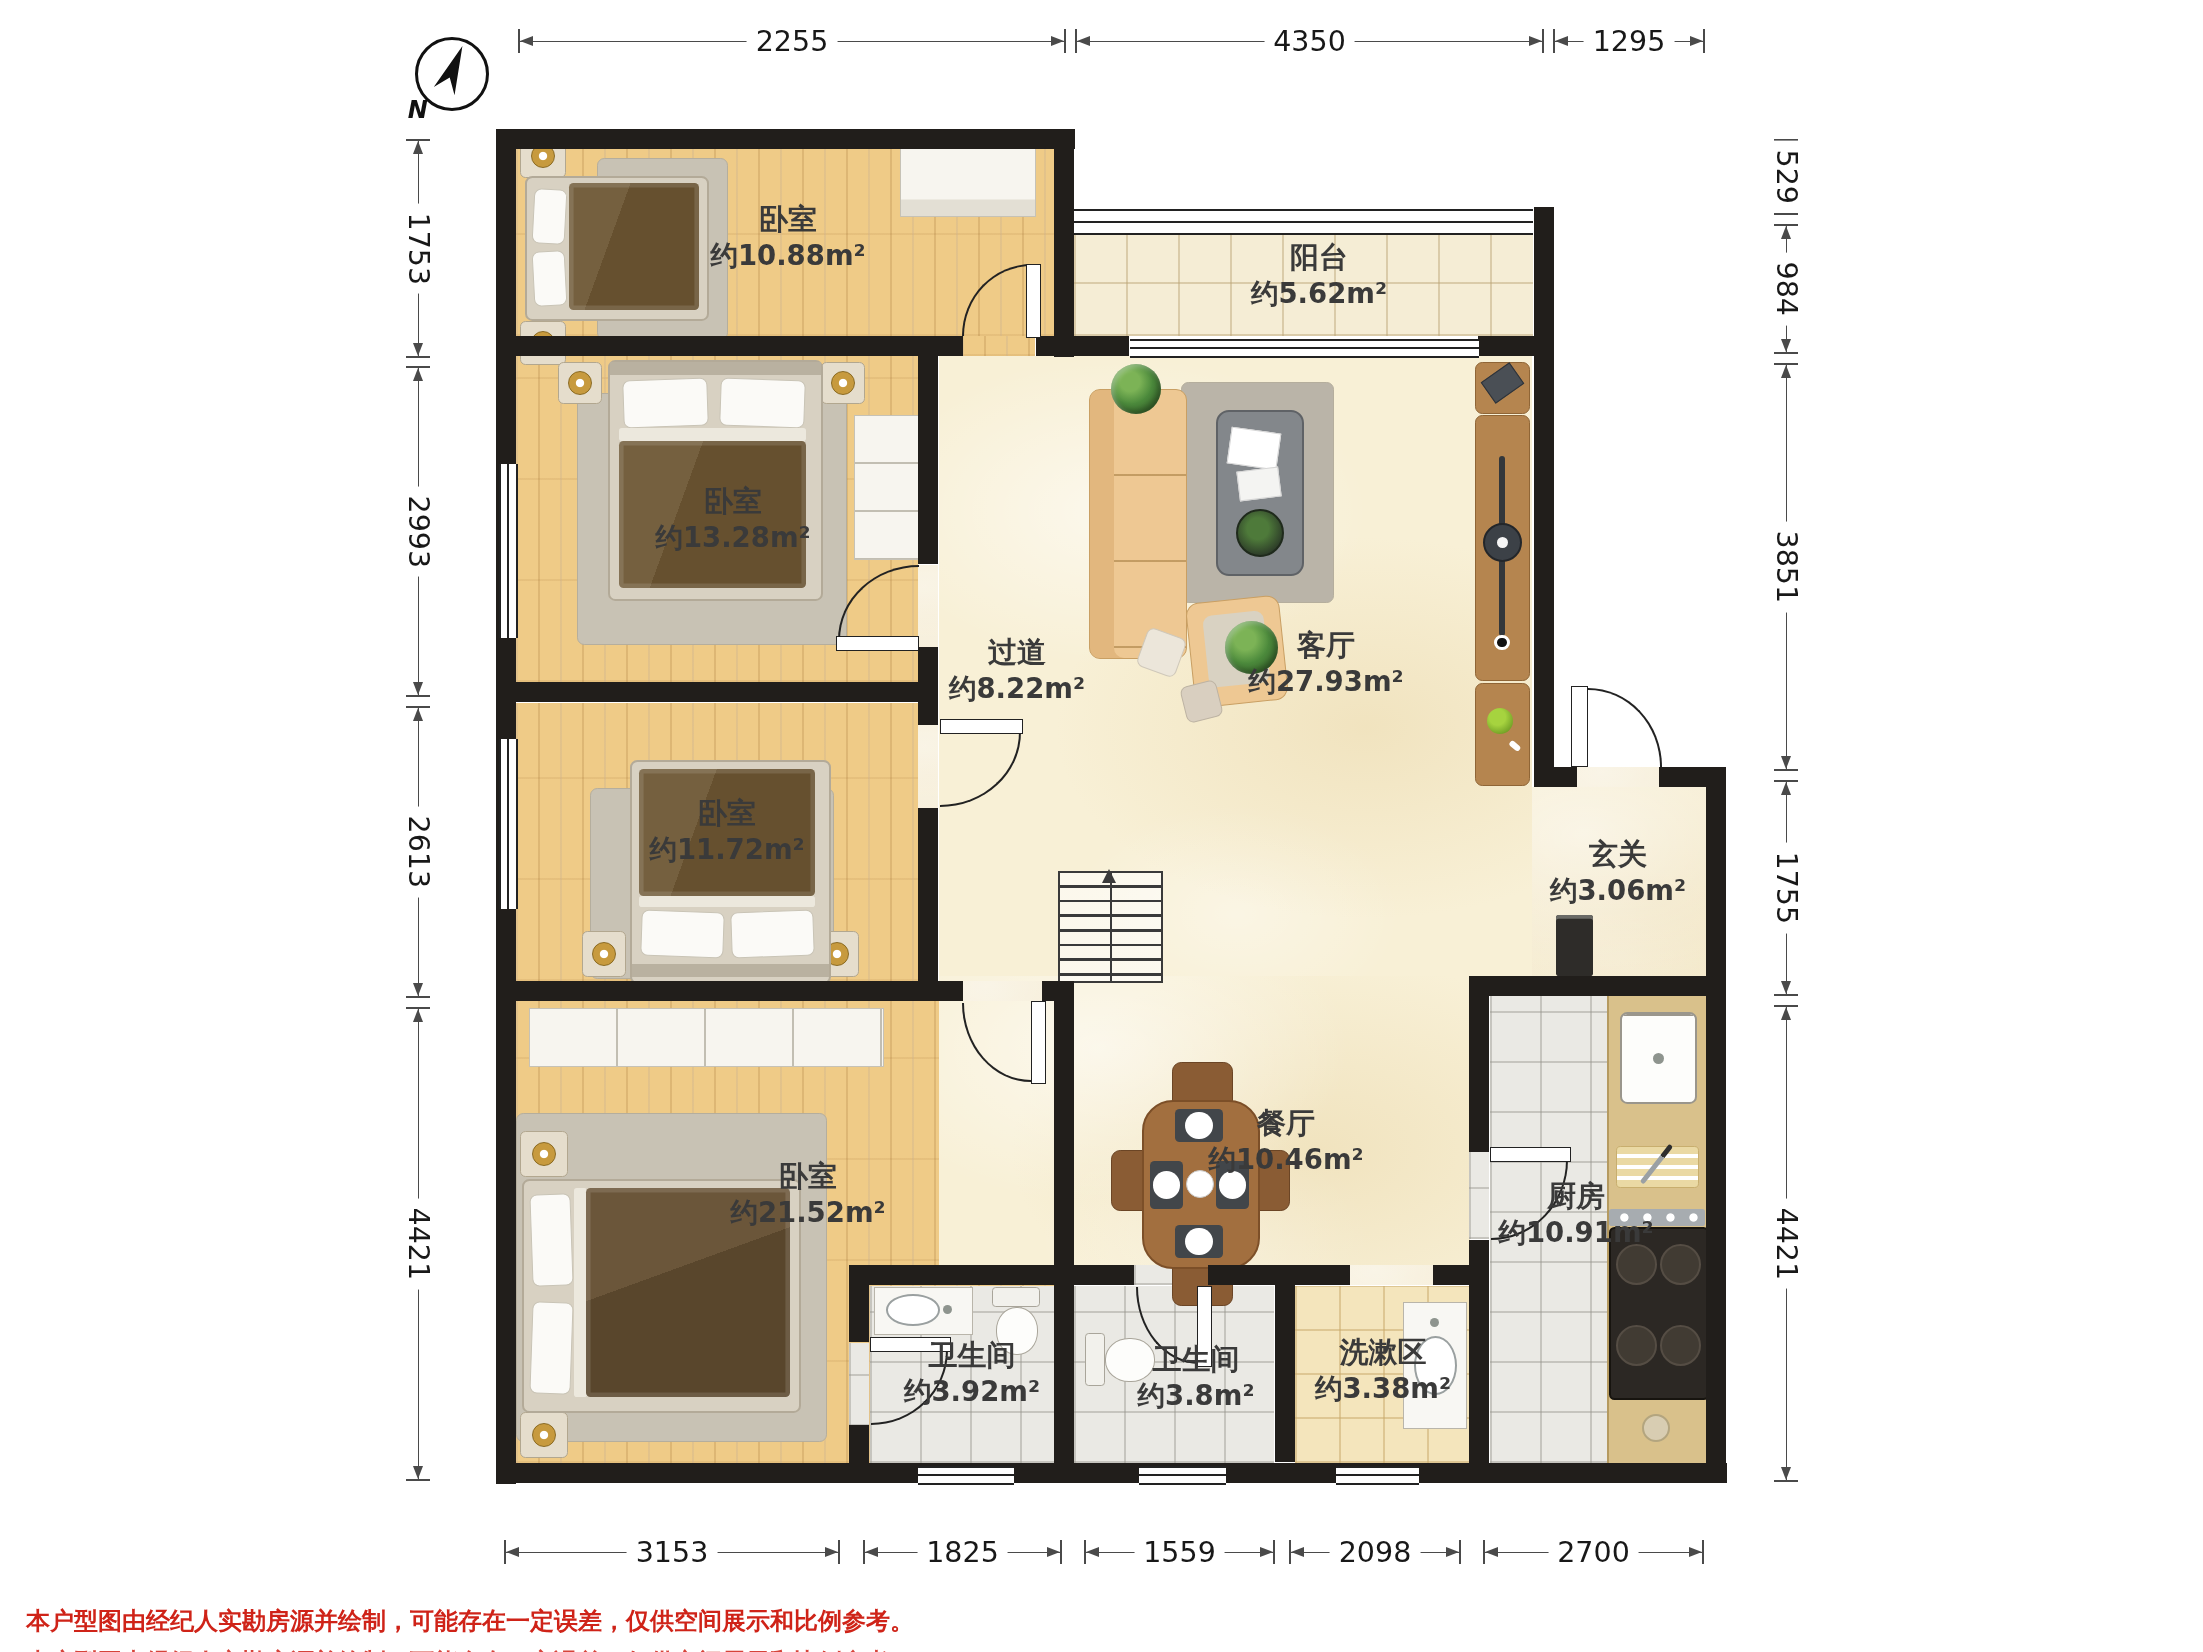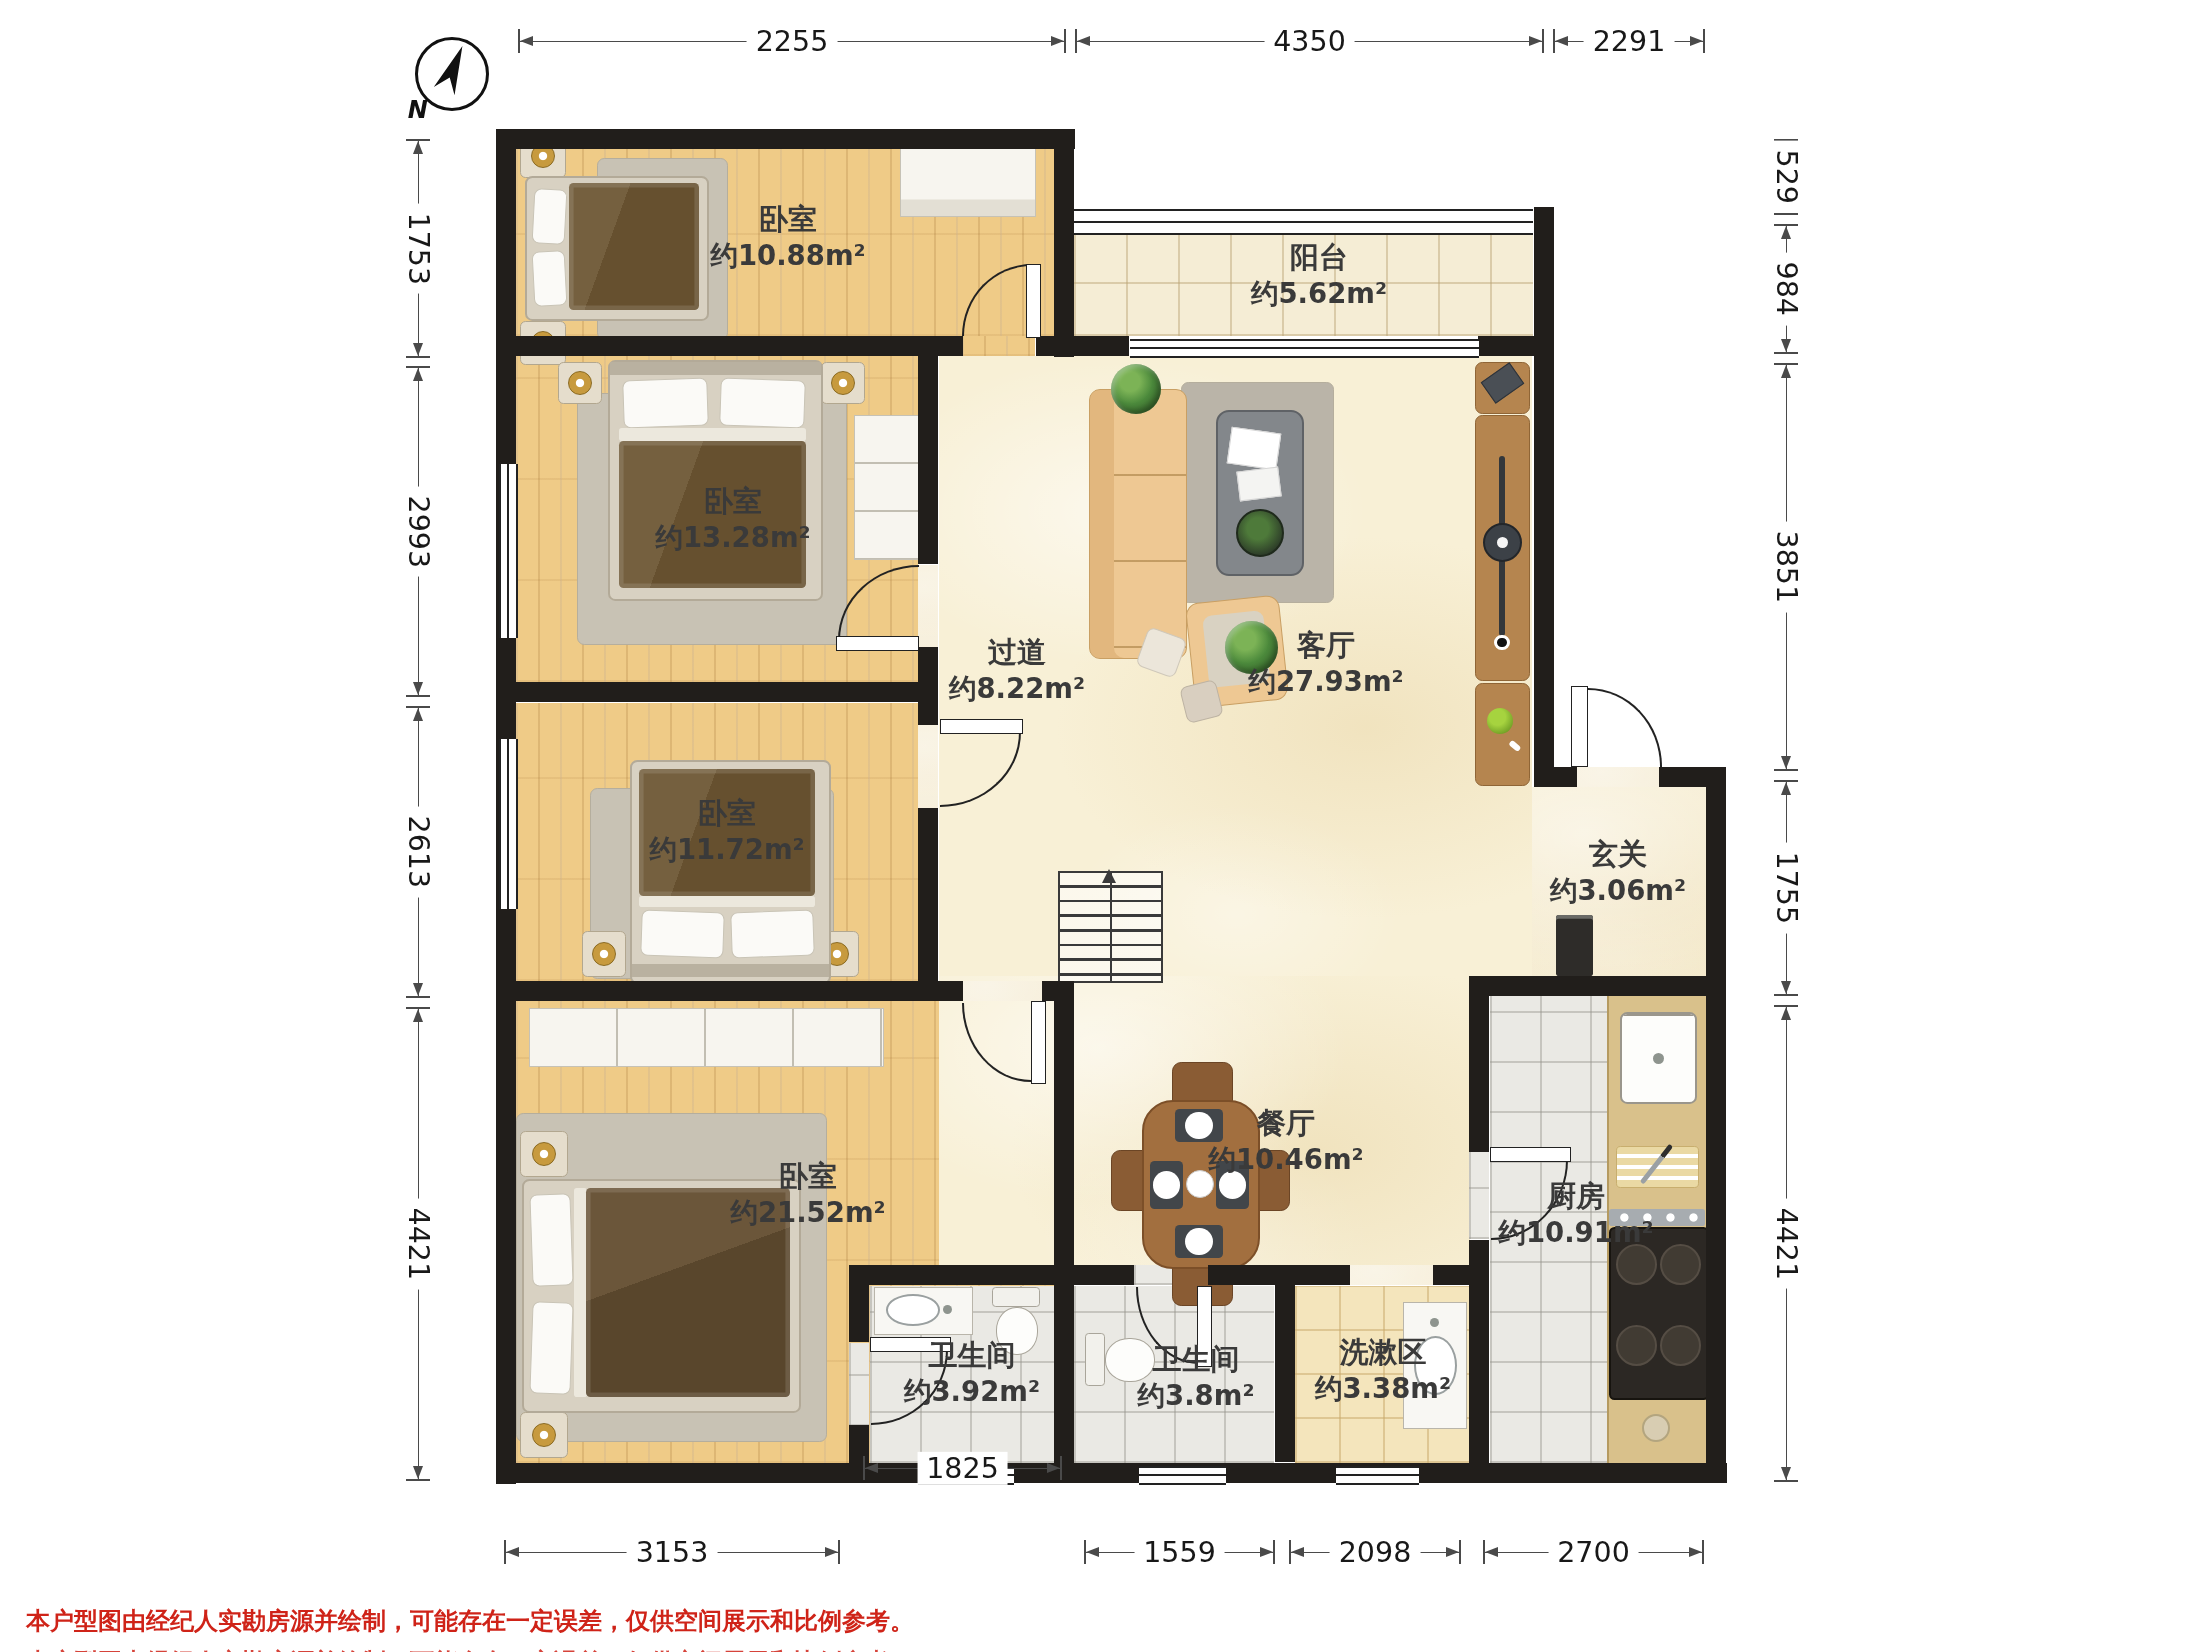--- a/index.html
+++ b/index.html
@@ -367,21 +367,21 @@
     <span class="dim-label">2255</span>
   </div>
   <div class="dim dim-h" style="left:1076px;top:41px;width:467px;">
     <i class="ah ah-l"></i>
       <i class="ah ah-r"></i>
     <span class="dim-label">4350</span>
   </div>
   <div class="dim dim-h" style="left:1554px;top:41px;width:150px;">
     <i class="ah ah-l"></i>
       <i class="ah ah-r"></i>
-    <span class="dim-label">2291</span>
+    <span class="dim-label">1295</span>
   </div>
 
   <div class="dim dim-v" style="left:418px;top:140px;height:217px;">
     <i class="ah ah-u"></i>
       <i class="ah ah-d"></i>
     <span class="dim-label">1753</span>
   </div>
   <div class="dim dim-v" style="left:418px;top:367px;height:329px;">
     <i class="ah ah-u"></i>
       <i class="ah ah-d"></i>
@@ -422,21 +422,21 @@
     <i class="ah ah-u"></i>
       <i class="ah ah-d"></i>
     <span class="dim-label">4421</span>
   </div>
 
   <div class="dim dim-h" style="left:505px;top:1552px;width:334px;">
     <i class="ah ah-l"></i>
       <i class="ah ah-r"></i>
     <span class="dim-label">3153</span>
   </div>
-  <div class="dim dim-h" style="left:864px;top:1468px;width:197px;">
+  <div class="dim dim-h" style="left:864px;top:1552px;width:197px;">
     <i class="ah ah-l"></i>
       <i class="ah ah-r"></i>
     <span class="dim-label">1825</span>
   </div>
   <div class="dim dim-h" style="left:1085px;top:1552px;width:189px;">
     <i class="ah ah-l"></i>
       <i class="ah ah-r"></i>
     <span class="dim-label">1559</span>
   </div>
   <div class="dim dim-h" style="left:1290px;top:1552px;width:170px;">

